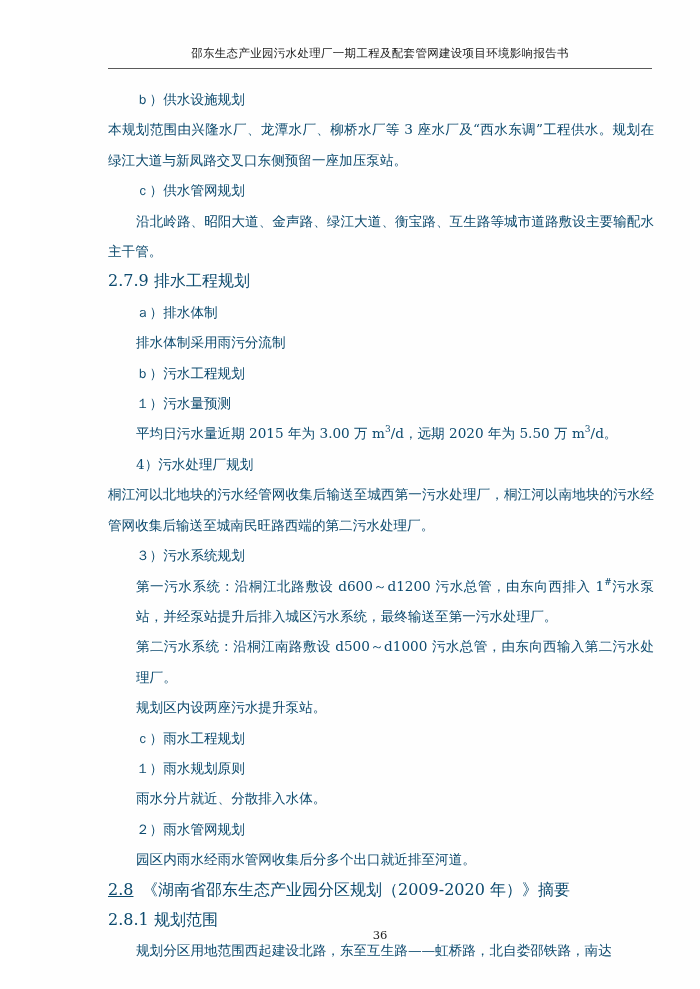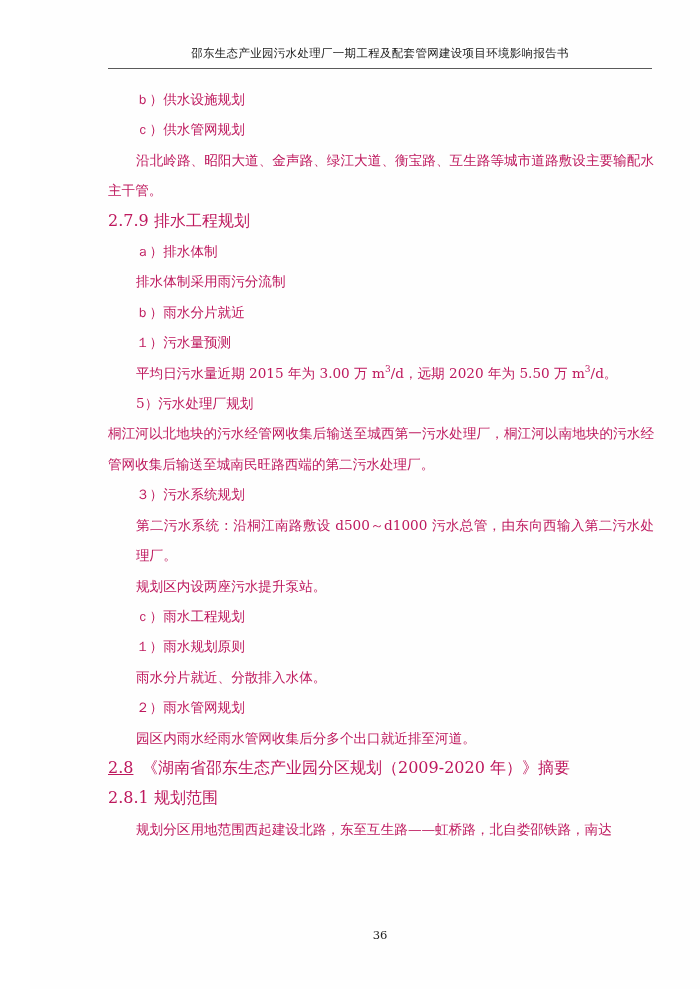--- a/index.html
+++ b/index.html
@@ -43,21 +43,21 @@
   .content {
     position: absolute;
     top: 84px;
     left: 78px;
     width: 546px;
   }
   p {
     margin: 0;
     font-size: 13.6px;
     line-height: 30.4px;
-    color: #be185d;
+    color: #0c4a6e;
     text-align: justify;
     text-justify: inter-ideograph;
   }
   .indent1 {
     text-indent: 28px;
   }
   .indent2 {
     padding-left: 28px;
   }
   .sec-head {
@@ -99,47 +99,51 @@
 
 <div class="page">
 
   <div class="header">邵东生态产业园污水处理厂一期工程及配套管网建设项目环境影响报告书</div>
   <div class="header-rule"></div>
 
   <div class="content">
 
     <p class="indent2">ｂ）供水设施规划</p>
 
+    <p>本规划范围由兴隆水厂、龙潭水厂、柳桥水厂等 3 座水厂及“西水东调”工程供水。规划在绿江大道与新凤路交叉口东侧预留一座加压泵站。</p>
 
     <p class="indent2">ｃ）供水管网规划</p>
 
     <p class="indent1">沿北岭路、昭阳大道、金声路、绿江大道、衡宝路、互生路等城市道路敷设主要输配水主干管。</p>
 
     <p class="sec-head">
       <span class="num latin">2.7.9</span><span>排水工程规划</span>
     </p>
 
     <p class="indent2">ａ）排水体制</p>
 
     <p class="indent2">排水体制采用雨污分流制</p>
 
-    <p class="indent2">ｂ）雨水分片就近</p>
+    <p class="indent2">ｂ）污水工程规划</p>
 
     <p class="indent2">１）污水量预测</p>
 
     <p class="indent2">
       <span>平均日污水量近期 2015 年为 3.00 万 m</span><sup>3</sup><span>/d，远期 2020 年为 5.50 万 m</span><sup>3</sup><span>/d。</span>
     </p>
 
-    <p class="indent2">5）污水处理厂规划</p>
+    <p class="indent2">4）污水处理厂规划</p>
 
     <p>桐江河以北地块的污水经管网收集后输送至城西第一污水处理厂，桐江河以南地块的污水经管网收集后输送至城南民旺路西端的第二污水处理厂。</p>
 
     <p class="indent2">３）污水系统规划</p>
 
+    <p class="indent2">
+      <span>第一污水系统：沿桐江北路敷设 d600～d1200 污水总管，由东向西排入 1</span><sup>#</sup><span>污水泵站，并经泵站提升后排入城区污水系统，最终输送至第一污水处理厂。</span>
+    </p>
 
     <p class="indent2">第二污水系统：沿桐江南路敷设 d500～d1000 污水总管，由东向西输入第二污水处理厂。</p>
 
     <p class="indent2">规划区内设两座污水提升泵站。</p>
 
     <p class="indent2">ｃ）雨水工程规划</p>
 
     <p class="indent2">１）雨水规划原则</p>
 
     <p class="indent2">雨水分片就近、分散排入水体。</p>

